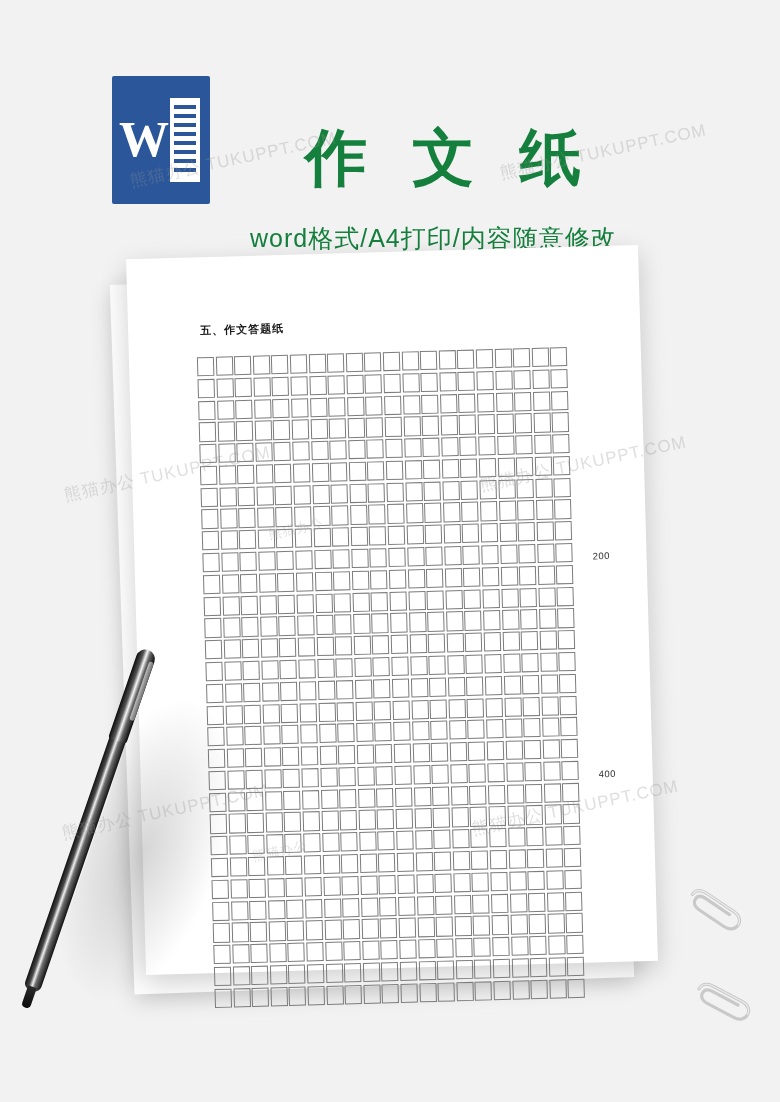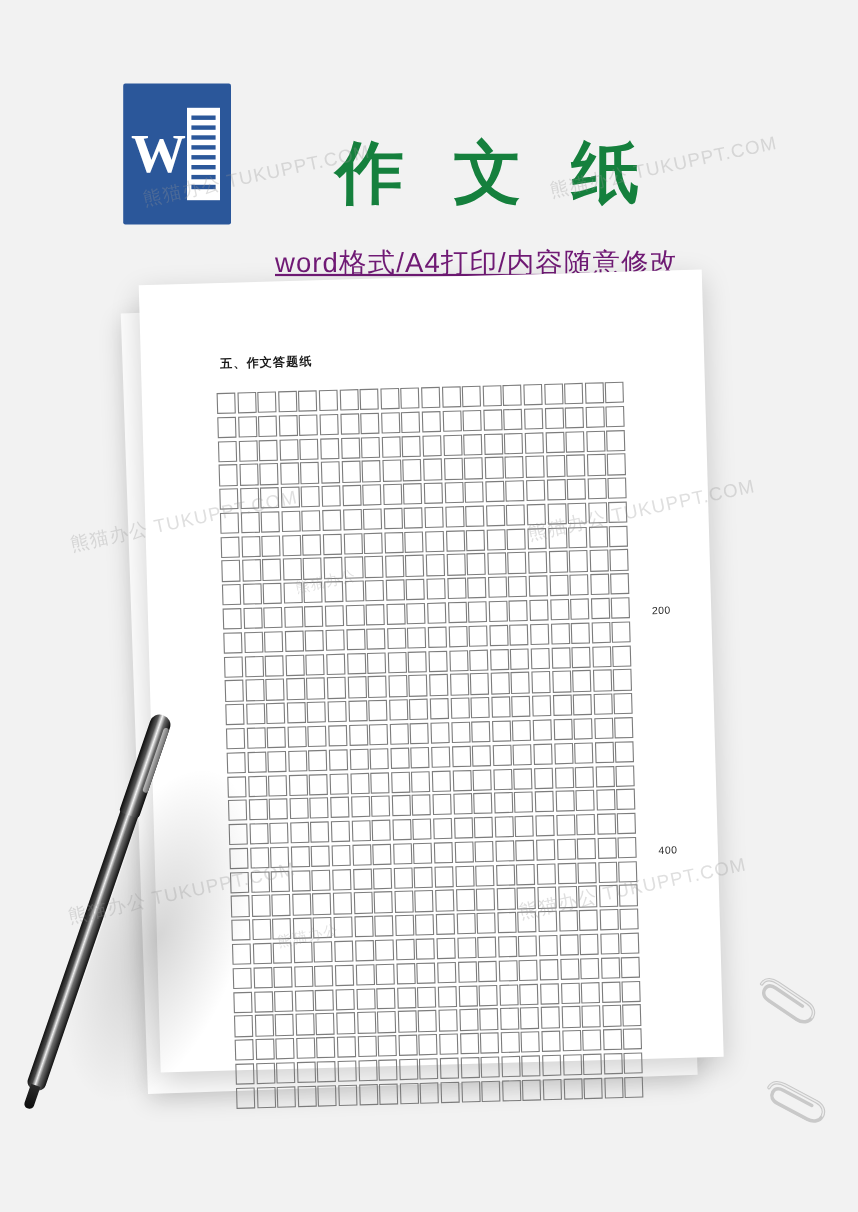--- a/index.html
+++ b/index.html
@@ -71,24 +71,23 @@
     color: #15803d;
     letter-spacing: 14px;
     line-height: 76px;
     white-space: nowrap;
   }
   .title-sub {
     position: absolute;
     left: 250px;
     top: 162px;
     font-size: 25px;
-    color: #701a75;
+    color: #15803d;
     letter-spacing: 1px;
     white-space: nowrap;
-    text-decoration: underline;
   }
 
   
   .paper-area {
     position: absolute;
     left: 0;
     top: 0;
     width: 780px;
     height: 1102px;
   }

